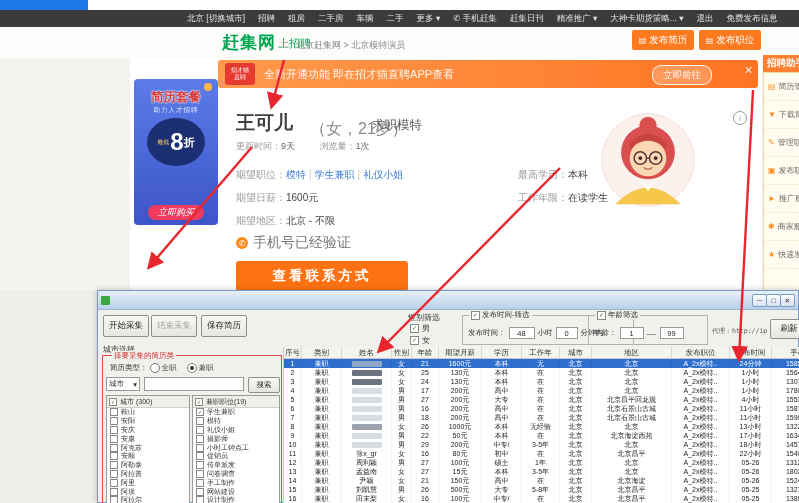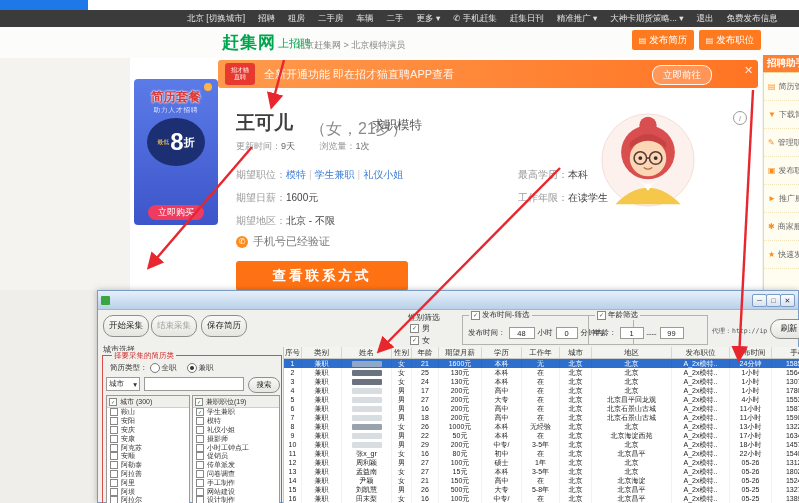--- a/index.html
+++ b/index.html
@@ -40,37 +40,37 @@
   .ad-dot{position:absolute;right:6px;top:4px;width:8px;height:8px;border-radius:50%;background:#ffb444;}
   .ad-title{position:absolute;left:0;top:10px;width:84px;text-align:center;font-size:12.5px;font-weight:bold;
       color:#d93a3a;text-shadow:0 0 2px #fff,0 0 2px #fff;}
   .ad-sub{position:absolute;left:0;top:27px;width:84px;text-align:center;font-size:6.5px;color:#dfe6ff;letter-spacing:1px;}
   .ad-ellipse{position:absolute;left:13px;top:39px;width:58px;height:48px;border-radius:50%;background:#1c2f73;
       display:flex;align-items:center;justify-content:center;}
   .ad-low{font-size:6px;color:#ffd257;margin-right:1px;}
   .ad-num{font-size:24px;font-weight:bold;color:#fff;line-height:1;}
   .ad-unit{font-size:11px;color:#fff;font-weight:bold;}
   .ad-btn{position:absolute;left:14px;top:126px;width:56px;height:15px;background:#ef3b5f;border-radius:8px;
-      color:#fff;font-size:9px;display:flex;align-items:center;justify-content:center;cursor:pointer;}
+      color:#fff;font-size:9px;display:flex;align-items:center;justify-content:center;cursor:pointer;font-style:italic;}
   
   .res-name{left:236px;top:110px;font-size:19px;font-weight:bold;color:#3f3f3f;}
   .res-meta{left:310px;top:119px;font-size:16px;color:#8a8a8a;}
   .res-seeking{left:372px;top:117px;font-size:12.5px;color:#555;}
   .info-icon{left:733px;top:111px;width:12px;height:12px;border:1px solid #9a9a9a;border-radius:50%;
       color:#9a9a9a;font-size:8px;display:flex;align-items:center;justify-content:center;font-style:italic;}
   .res-updates{left:236px;top:140px;font-size:9px;color:#999;}
   .res-updates b{color:#666;font-weight:normal;}
   .fld{font-size:10px;color:#999;white-space:nowrap;}
   .fld .v{color:#444;}
   .fld a{color:#3a7bd5;text-decoration:none;cursor:pointer;}
   .fld .sep{color:#ccc;margin:0 3px;}
   .verified{left:236px;top:234px;display:flex;align-items:center;gap:5px;}
   .ver-ic{width:12px;height:12px;border-radius:50%;background:#ff8c1a;color:#fff;font-size:8px;
       display:flex;align-items:center;justify-content:center;}
-  .ver-tx{font-size:11px;color:#777;}
+  .ver-tx{font-size:14px;color:#777;}
   .contact-btn{left:236px;top:261px;width:172px;height:30px;background:#ff7214;border-radius:3px;color:#fff;
       font-size:13.5px;font-weight:bold;letter-spacing:3px;display:flex;align-items:center;justify-content:center;cursor:pointer;}
   .avatar{left:600px;top:112px;width:96px;height:96px;}
   
   .rsb-head{left:763px;top:55px;width:36px;height:17px;background:#ff8033;color:#fff;font-size:9.5px;
       font-weight:bold;display:flex;align-items:center;padding-left:4px;box-sizing:border-box;white-space:nowrap;overflow:hidden;}
   .rsb-body{left:763px;top:72px;width:36px;height:226px;background:#fffdf0;border:1px solid #f0d9a0;border-right:none;
       box-sizing:border-box;overflow:hidden;}
   .rsb-item{height:27px;display:flex;align-items:center;gap:3px;padding-left:4px;border-bottom:1px dotted #f2e4bc;
       white-space:nowrap;cursor:pointer;}
@@ -79,21 +79,21 @@
   
   .appwin{left:97px;top:290px;width:702px;height:213px;background:#f0f1ed;border:1px solid #7a9cc4;box-sizing:border-box;
       box-shadow:0 0 6px rgba(0,0,0,.25);}
   .titlebar{position:absolute;left:0;top:0;width:100%;height:18px;
       background:linear-gradient(180deg,#e7f0fb,#b9d0e9);border-bottom:1px solid #9db8d6;display:flex;align-items:center;}
   .tb-icon{width:9px;height:9px;background:#3aa642;margin:0 4px 0 3px;border-radius:1px;}
   .tb-title{font-size:8.5px;color:#1c2b43;white-space:nowrap;overflow:hidden;width:540px;}
   .tb-ctrl{position:absolute;top:3px;width:13px;height:11px;border:1px solid #7a9cc4;border-radius:2px;
       background:linear-gradient(180deg,#fdfdfd,#d7e2ef);font-size:7px;color:#334;display:flex;align-items:center;
       justify-content:center;cursor:pointer;}
-  .winbtn{position:absolute;height:20px;border:1px solid #8e8f8b;border-radius:10px;font-size:8.5px;color:#222;
+  .winbtn{position:absolute;height:20px;border:1px solid #8e8f8b;border-radius:2px;font-size:8.5px;color:#222;
       background:linear-gradient(180deg,#f8f8f5,#e6e6e1);display:flex;align-items:center;justify-content:center;cursor:pointer;}
   .winbtn.disabled{color:#a3a3a0;}
   .flt-label{position:absolute;font-size:8px;color:#333;}
   .cbrow{position:absolute;display:flex;align-items:center;gap:3px;font-size:8px;color:#333;}
   .cb{width:7px;height:7px;border:1px solid #888;background:#fff;font-size:6px;line-height:7px;color:#2b6e2b;
       text-align:center;}
   .grp{position:absolute;border:1px solid #b3b3ae;height:28px;}
   .grp-leg{position:absolute;top:-6px;left:6px;background:#f0f1ed;padding:0 2px;display:flex;align-items:center;
       gap:2px;font-size:7.5px;color:#333;}
   .grp-in{position:absolute;top:11px;left:0;width:100%;display:flex;align-items:center;gap:3px;font-size:7.5px;

